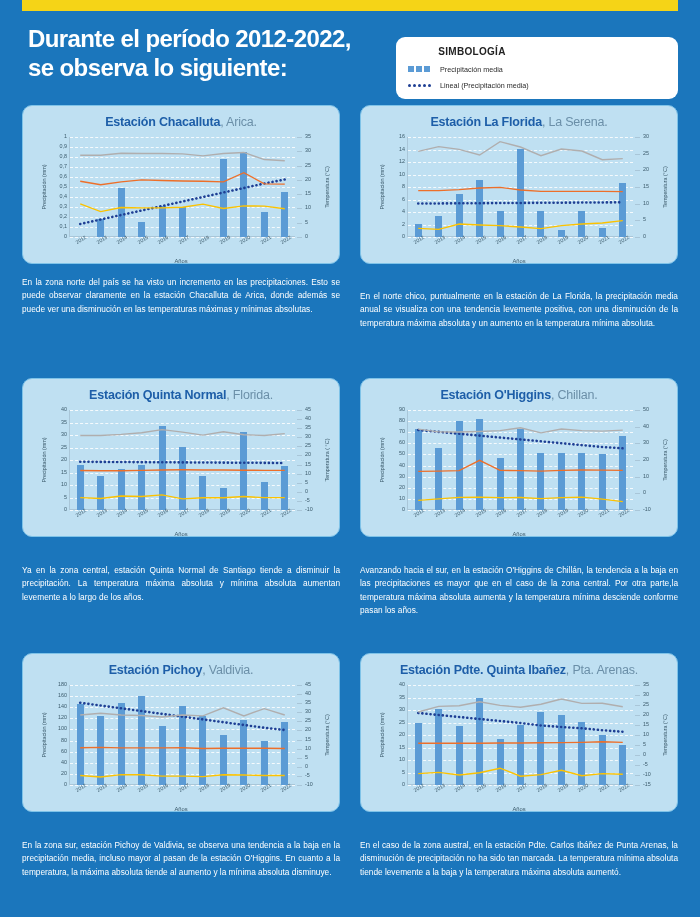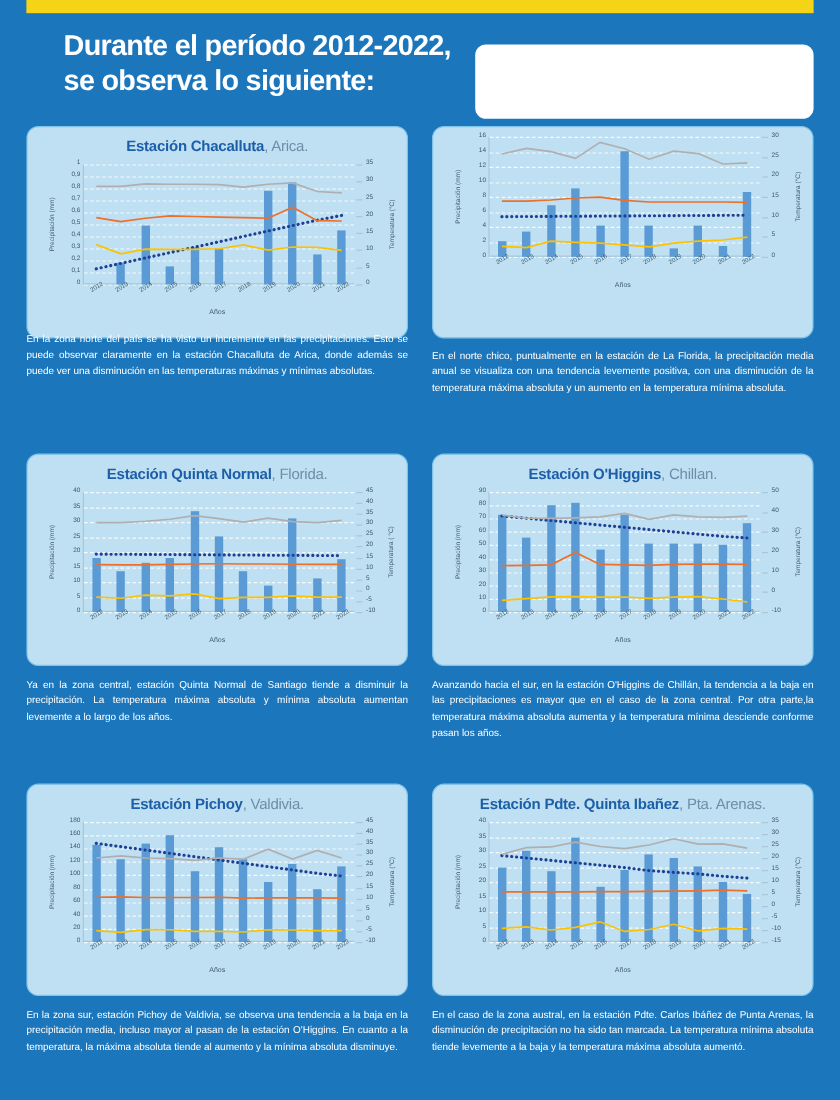--- a/index.html
+++ b/index.html
@@ -20,21 +20,21 @@
   
   .header {
     position: absolute; left: 0; top: 11px; width: 700px; height: 86px;
   }
   .headline {
     position: absolute; left: 28px; top: 13px;
     color: #ffffff;
     font-size: 24px; font-weight: bold; line-height: 1.22;
     letter-spacing: -0.6px;
   }
-  .headline span { display: block; white-space: nowrap; margin-left: 25px; }
+  .headline span { display: block; white-space: nowrap; }
 
   
   .legend-box {
     position: absolute; left: 396px; top: 26px; width: 282px; height: 62px;
     background: #ffffff; border-radius: 9px;
     padding: 6px 10px 6px 12px;
   }
   .legend-grid {
     display: grid;
     grid-template-columns: 1fr 118px;
@@ -50,21 +50,21 @@
   .legend-label { font-size: 7.2px; color: #2a2a2a; white-space: nowrap; }
   .swatch-bars { display: flex; gap: 2px; width: 26px; }
   .swatch-bars i { display: block; width: 6px; height: 6px; background: #5b9bd5; }
   .swatch-dots { display: flex; gap: 2px; width: 26px; }
   .swatch-dots i { display: block; width: 3px; height: 3px; background: #1f3f94; border-radius: 50%; }
   .swatch-line { display: block; width: 26px; height: 2.5px; border-radius: 1px; }
 
   
   .panel {
     position: absolute;
-    width: 318px; height: 177px;
+    width: 318px; height: 159px;
     background: #bfe0f2;
     border: 1.5px solid #7fc3e8;
     border-radius: 10px;
   }
   .panel-title {
     text-align: center;
     font-size: 12.5px; font-weight: bold; color: #1d5ea8;
     padding-top: 9px; letter-spacing: -0.2px;
     white-space: nowrap;
   }
@@ -129,20 +129,41 @@
   <div class="top-bar"></div>
 
   <div class="header">
     <div class="headline">
       <span>Durante el período 2012-2022,</span>
       <span>se observa lo siguiente:</span>
     </div>
 
     <div class="legend-box">
       <div class="legend-grid">
+        <div class="legend-col">
+          <div class="legend-title">SIMBOLOGÍA</div>
+          <div class="legend-row">
+            <span class="swatch-bars">
+                <i></i>
+                <i></i>
+                <i></i>
+              </span>
+            <span class="legend-label">Precipitación media</span>
+          </div>
+          <div class="legend-row">
+            <span class="swatch-dots">
+                <i></i>
+                <i></i>
+                <i></i>
+                <i></i>
+                <i></i>
+              </span>
+            <span class="legend-label">Lineal (Precipitación media)</span>
+          </div>
+        </div>
       </div>
     </div>
   </div>
 
   <div class="panel" style="left:22px;  top:105px;">
       <div class="panel-title"><span>Estación Chacalluta</span><em>, Arica.</em></div>
       <div class="chart">
         <div class="plot">
           <div class="gridline" style="top: 100%;"></div>
           <div class="ylab-left" style="right: calc(100% + 3px); top: calc(100% - 3px);">0</div>
@@ -237,20 +258,21 @@
           <span>2018</span>
           <span>2019</span>
           <span>2020</span>
           <span>2021</span>
           <span>2022</span>
         </div>
         <div class="xaxis-title">Años</div>
       </div>
     </div>
   <div class="panel" style="left:360px; top:105px;">
+      <div class="panel-title"><span>Estación La Florida</span><em>, La Serena.</em></div>
       <div class="chart">
         <div class="plot">
           <div class="gridline" style="top: 100%;"></div>
           <div class="ylab-left" style="right: calc(100% + 3px); top: calc(100% - 3px);">0</div>
           <div class="gridline" style="top: 87.5%;"></div>
           <div class="ylab-left" style="right: calc(100% + 3px); top: calc(87.5% - 3px);">2</div>
           <div class="gridline" style="top: 75%;"></div>
           <div class="ylab-left" style="right: calc(100% + 3px); top: calc(75% - 3px);">4</div>
           <div class="gridline" style="top: 62.5%;"></div>
           <div class="ylab-left" style="right: calc(100% + 3px); top: calc(62.5% - 3px);">6</div>

